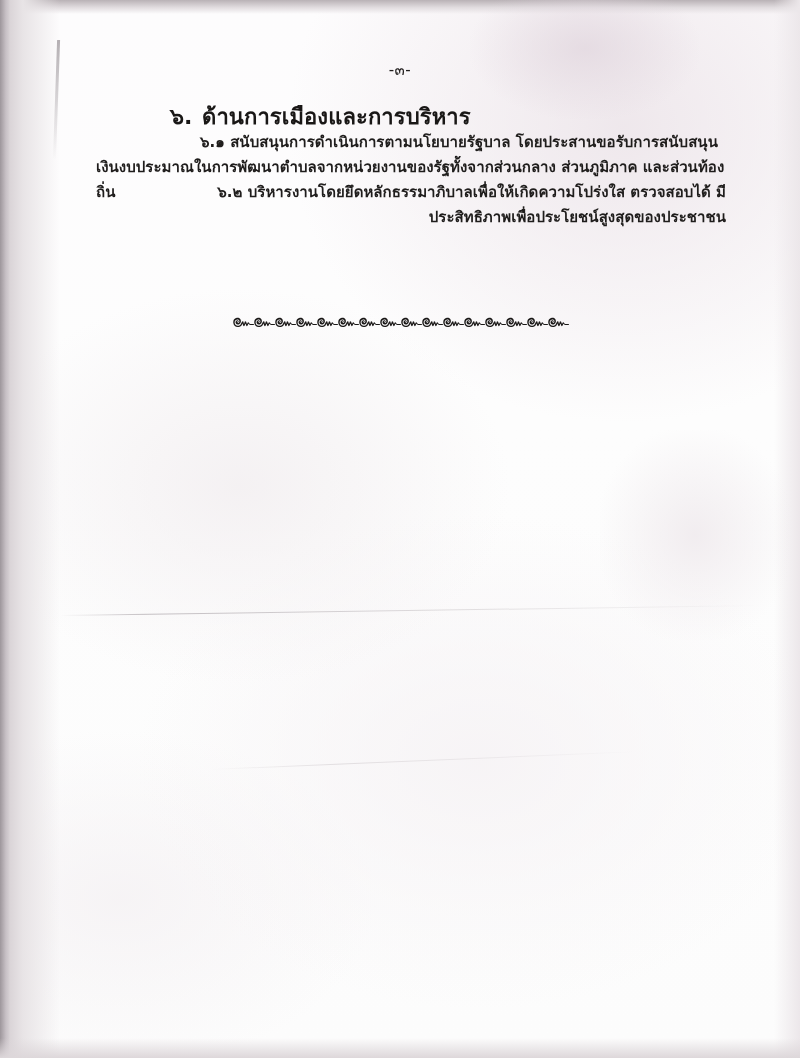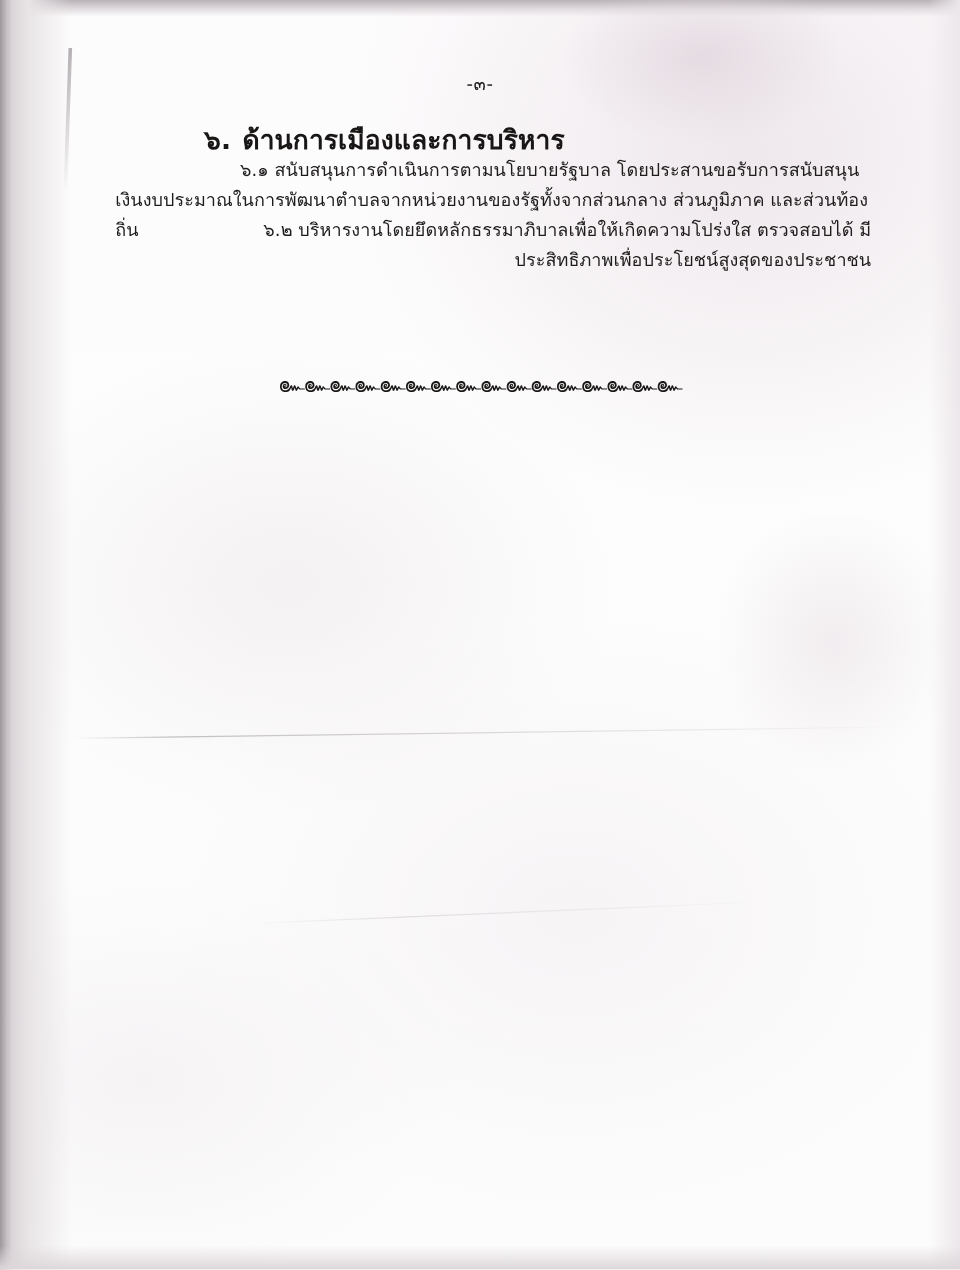--- a/index.html
+++ b/index.html
@@ -127,20 +127,21 @@
     display: inline-block;
     width: 32px;
   }
 
   .para {
     position: absolute;
     font-size: 15px;
     line-height: 25px;
     color: #211f1e;
     letter-spacing: 0.05px;
+    font-weight: bold;
   }
   .para-1 {
     top: 130px;
     left: 96px;
     width: 630px;
     text-indent: 104px;
   }
   .para-2 {
     top: 180px;
     left: 96px;

